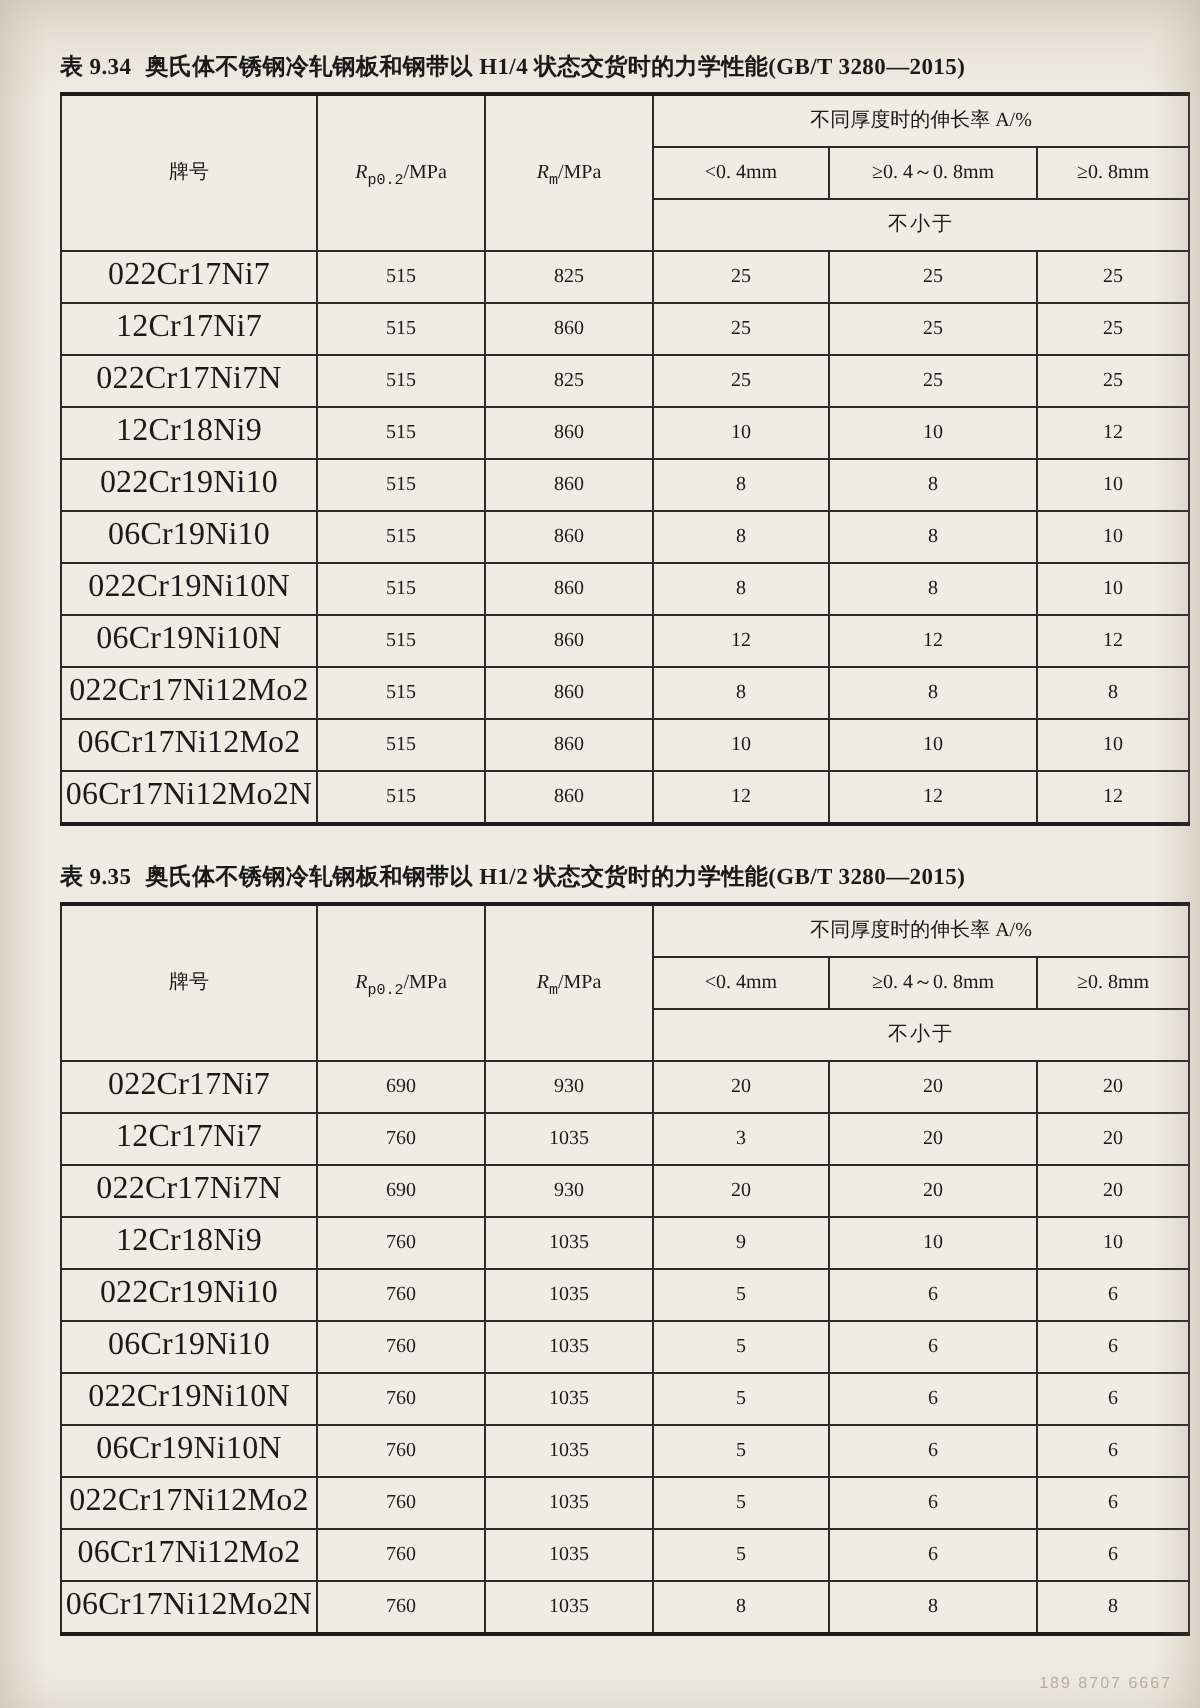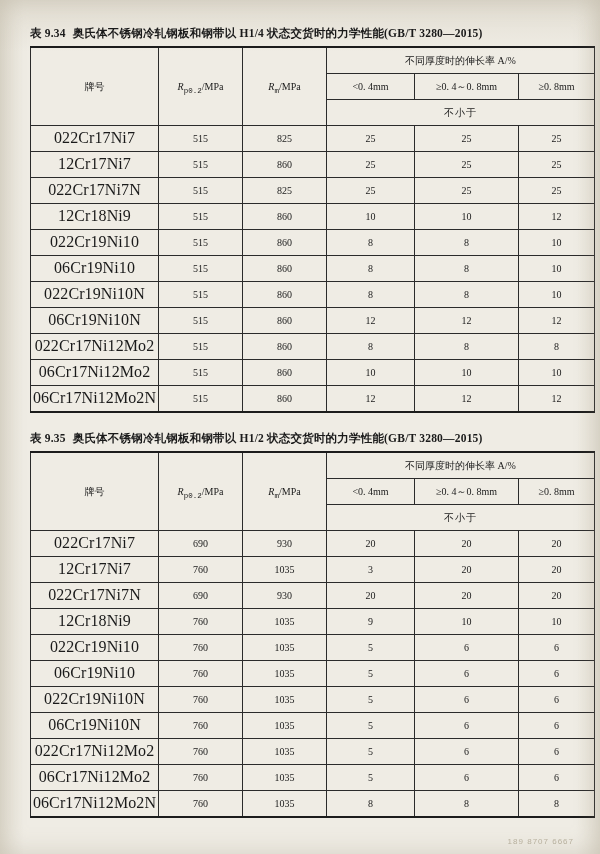--- a/index.html
+++ b/index.html
@@ -98,21 +98,21 @@
     font-size: 16px;
     letter-spacing: 0.1px;
   }
   .val-cell {
     font-size: 10px;
   }
   .rowh { height: 25.5px; }
 
   .watermark {
     position: absolute;
-    right: 26px;
+    right: 14px;
     bottom: 8px;
     font-size: 8px;
     color: #b9b2a0;
     letter-spacing: 1px;
     font-family: "Liberation Sans", sans-serif;
   }
   .page-edge {
     position: absolute;
     left: 0; top: 0;
     width: 600px; height: 854px;

